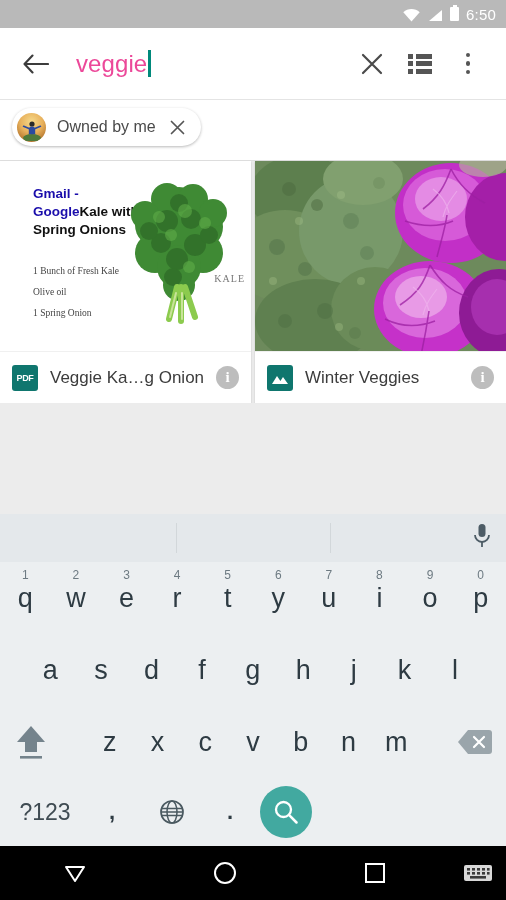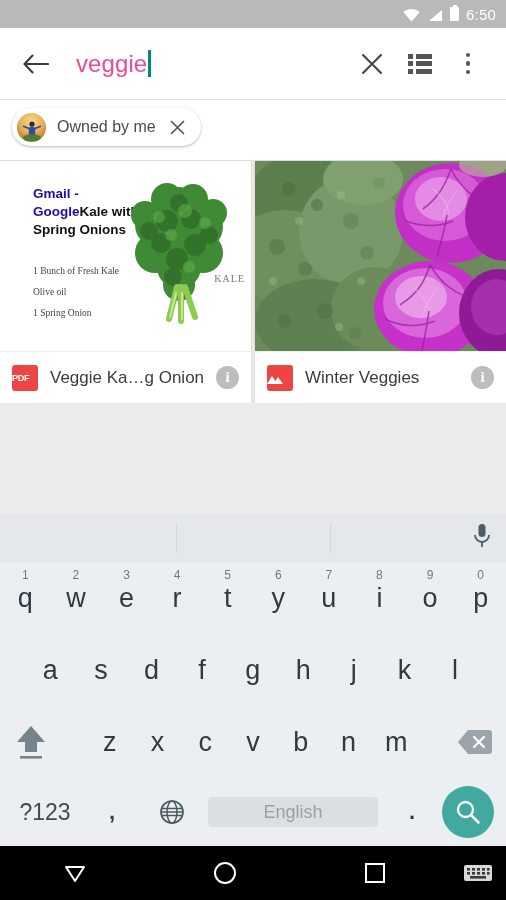--- a/index.html
+++ b/index.html
@@ -79,22 +79,22 @@
   .kale-label { position:absolute; right:6px; top:112px; font-family:"Liberation Serif", serif; font-size:10px; color:#777; letter-spacing:1px;text-align:center; }
 
   
   .photoprev { width:100%; height:100%; position:relative; overflow:hidden; background:#5b7a4a; }
 
   .card .meta {
     height:52px; display:flex; align-items:center; gap:12px;
     padding:0 12px; background:#fff; border-top:1px solid #f0f0f0;
   }
   .filebadge {
-    width:26px; height:26px; border-radius:3px; background:#ef4444;
-    display:flex; align-items:center; justify-content:flex-start; flex:0 0 auto;
+    width:26px; height:26px; border-radius:3px; background:#0f766e;
+    display:flex; align-items:center; justify-content:center; flex:0 0 auto;
   }
   .filebadge .pdftxt { color:#fff; font-size:9px; font-weight:bold; letter-spacing:-.3px; }
   .filename { flex:1; font-size:17px; color:#3c3c3c; white-space:nowrap; overflow:hidden; }
   .infoic {
     width:23px; height:23px; border-radius:50%; background:#bdbdbd;
     color:#fff; font-size:15px; font-weight:bold; font-family:"Liberation Serif", serif;
     display:flex; align-items:center; justify-content:center; flex:0 0 auto;
   }
 
   .filler { flex:1 1 auto; background:#ececec; }
@@ -455,21 +455,20 @@
     <div class="row4">
       <span class="k123">?123</span>
       <span class="kcomma">,</span>
       <span class="kglobe">
         <svg width="26" height="26" viewBox="0 0 26 26">
           <circle cx="13" cy="13" r="11" stroke="#4a5960" stroke-width="1.7" fill="none"></circle>
           <ellipse cx="13" cy="13" rx="5" ry="11" stroke="#4a5960" stroke-width="1.5" fill="none"></ellipse>
           <path d="M2.5 9.5h21M2.5 16.5h21M2 13h22" stroke="#4a5960" stroke-width="1.5"></path>
         </svg>
       </span>
-      <span class="kspace">English</span>
       <span class="kperiod">.</span>
       <span class="fab">
         <svg width="26" height="26" viewBox="0 0 26 26">
           <circle cx="10.5" cy="10.5" r="7.5" stroke="#fff" stroke-width="2.3" fill="none"></circle>
           <path d="M16.2 16.2 23.5 23.5" stroke="#fff" stroke-width="2.5" stroke-linecap="round"></path>
         </svg>
       </span>
     </div>
   </div>
 

